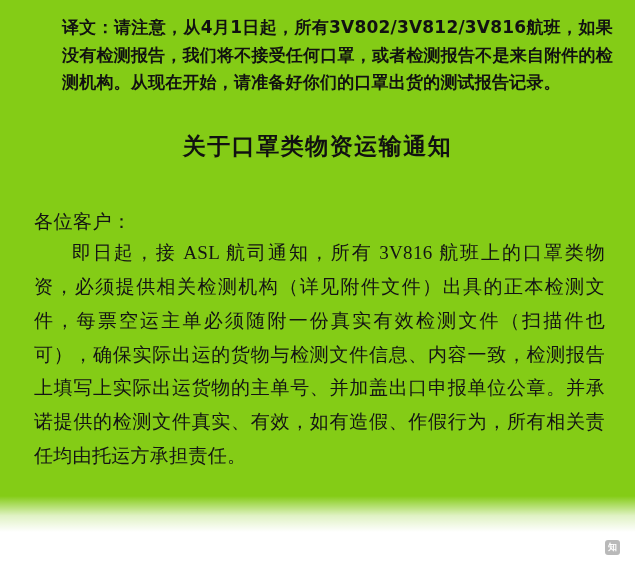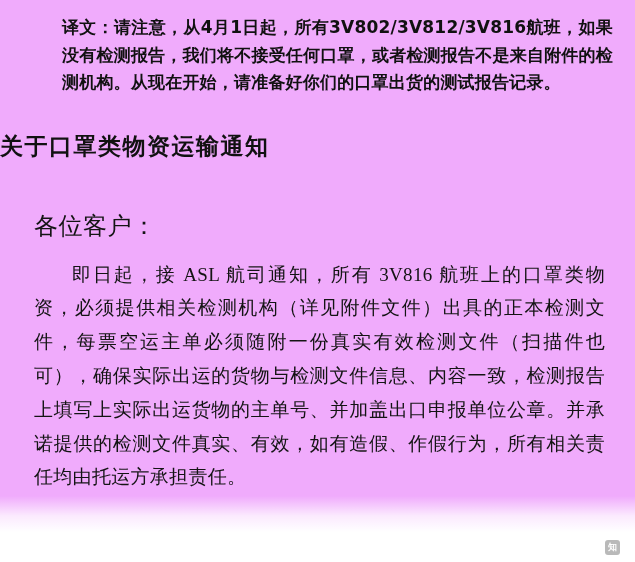--- a/index.html
+++ b/index.html
@@ -12,21 +12,21 @@
     height: 562px;
     position: relative;
     overflow: hidden;
     font-family: "Liberation Serif", serif;
     color: #1a1a1a;
   }
   .page {
     position: relative;
     width: 635px;
     height: 562px;
-    background: #f0abfc;
+    background: #84cc16;
     box-sizing: border-box;
   }
 
   
   .translation {
     padding: 14px 22px 0 62px;
     font-family: "DejaVu Sans", sans-serif;
     font-size: 17px;
     line-height: 1.62;
     font-weight: bold;
@@ -34,40 +34,40 @@
     text-align: justify;
     letter-spacing: 0.2px;
   }
   .translation .label {
     font-weight: bold;
   }
 
   
   .doc-title {
     margin-top: 34px;
+    text-align: center;
     font-family: "Liberation Serif", serif;
     font-size: 23px;
     font-weight: bold;
     letter-spacing: 1.5px;
     color: #111111;
   }
 
   
   .doc-body {
     margin-top: 46px;
     padding: 0 30px 0 34px;
   }
   .salutation {
-    font-size: 24px;
+    font-size: 19px;
     line-height: 1.5;
     letter-spacing: 0.5px;
     color: #141414;
   }
   .para {
-    margin-top: 14px;
     font-size: 19px;
     line-height: 1.78;
     text-align: justify;
     text-justify: inter-ideograph;
     letter-spacing: 0.3px;
     color: #141414;
     text-indent: 2em;
   }
 
   

